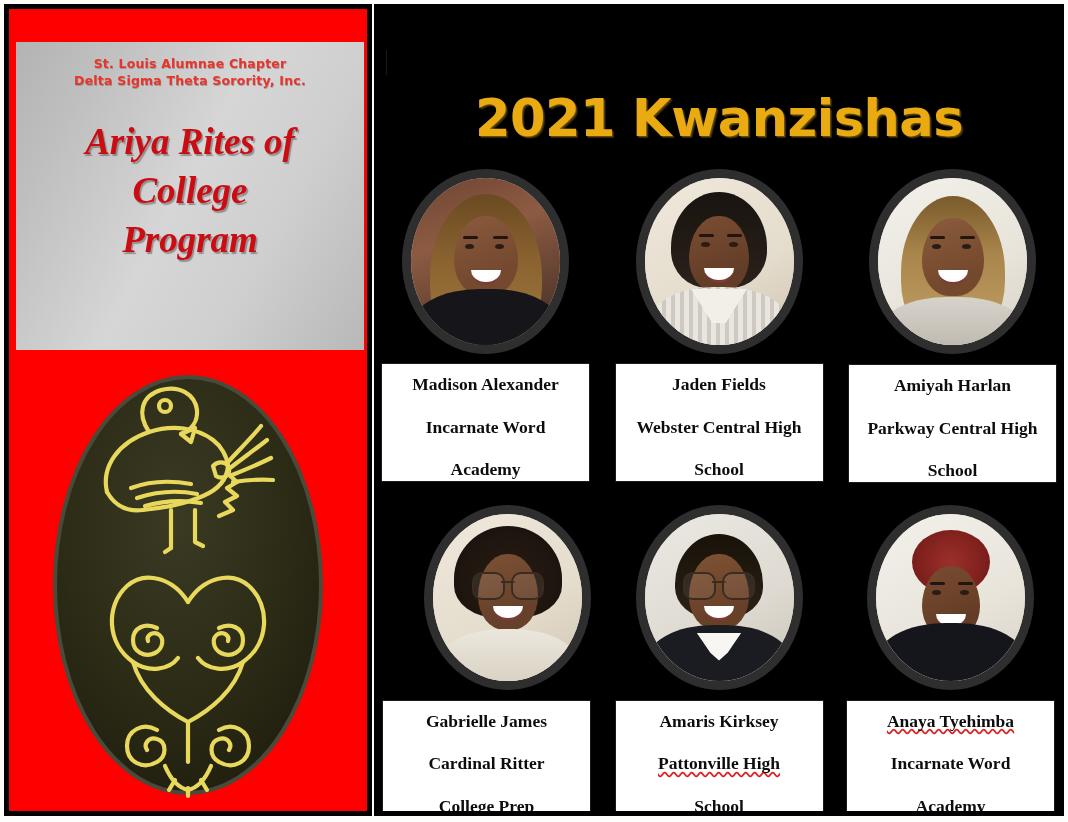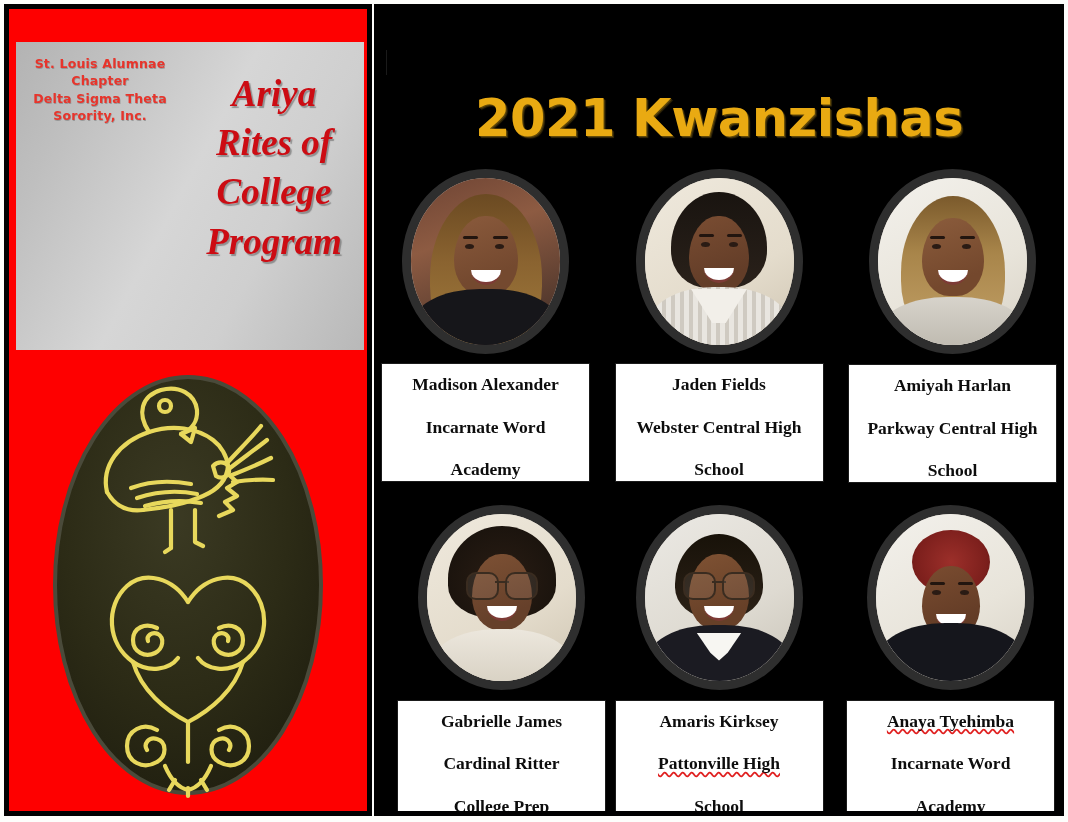--- a/index.html
+++ b/index.html
@@ -17,21 +17,21 @@
     position:absolute;left:4px;top:4px;width:368px;height:812px;
     background:#fe0000;
     border:5px solid #000000;
     box-sizing:border-box;
     overflow:hidden;
   }
   #title-card{
     position:absolute;left:7px;top:33px;width:348px;height:308px;
     background:linear-gradient(118deg,#b3b3b3 0%,#bfbfbf 18%,#d6d6d6 48%,#cfcfcf 70%,#b8b8b8 100%);
     box-sizing:border-box;
-    display:flex;flex-direction:row;align-items:flex-start;
+    display:flex;flex-direction:column;align-items:center;
   }
   #chapter-line{
     margin-top:13px;
     text-align:center;
     color:#e8342b;
     font-family:"DejaVu Sans", sans-serif;
     font-weight:bold;
     font-size:12.5px;
     line-height:1.38;
     letter-spacing:.2px;
@@ -123,21 +123,21 @@
   }
   .cap-line{display:block;padding:0 6px;}
   .misspelled{
     text-decoration:underline wavy #e02020;
     text-decoration-skip-ink:none;
     text-underline-offset:2px;
   }
   
   .row1 .cell:nth-child(1) .caption{margin-top:9px;}
   .row1 .cell:nth-child(2) .caption{margin-top:9px;}
-  .row2 .cell:nth-child(1){position:relative;left:16px;}
+  .row2 .cell:nth-child(1){position:relative;left:0;align-items:flex-end;}
   .row2 .cell:nth-child(3){position:relative;left:-2px;align-items:center;}
 
   
   .bg-warm{background:linear-gradient(160deg,#6e4434 0%,#8d5b42 35%,#3a2a24 100%);}
   .bg-cream{background:linear-gradient(150deg,#efe9dd 0%,#e4dccc 60%,#cfc5b2 100%);}
   .bg-white{background:linear-gradient(150deg,#f3f1ec 0%,#e8e4da 60%,#d8d2c6 100%);}
   .bg-gray{background:linear-gradient(150deg,#ebe9e4 0%,#dedad1 60%,#c9c4b8 100%);}
 
   .face{
     position:absolute;left:50%;transform:translateX(-50%);

